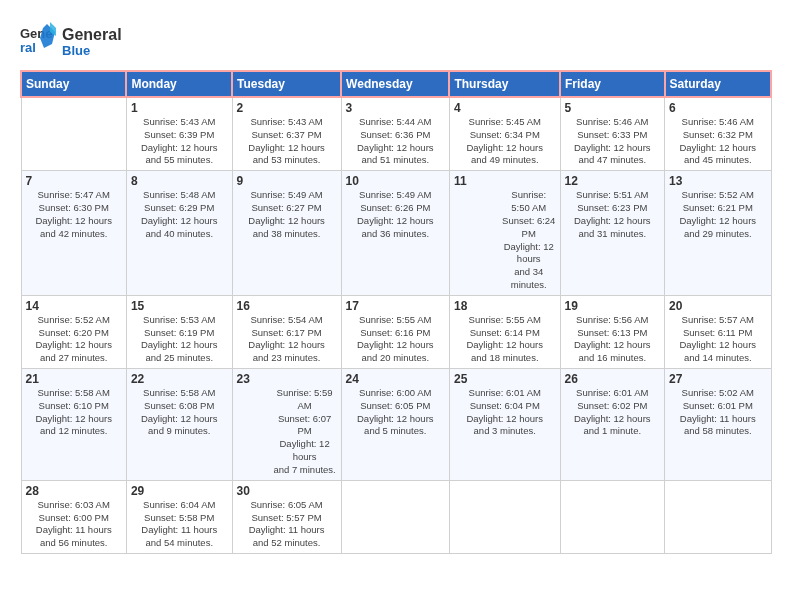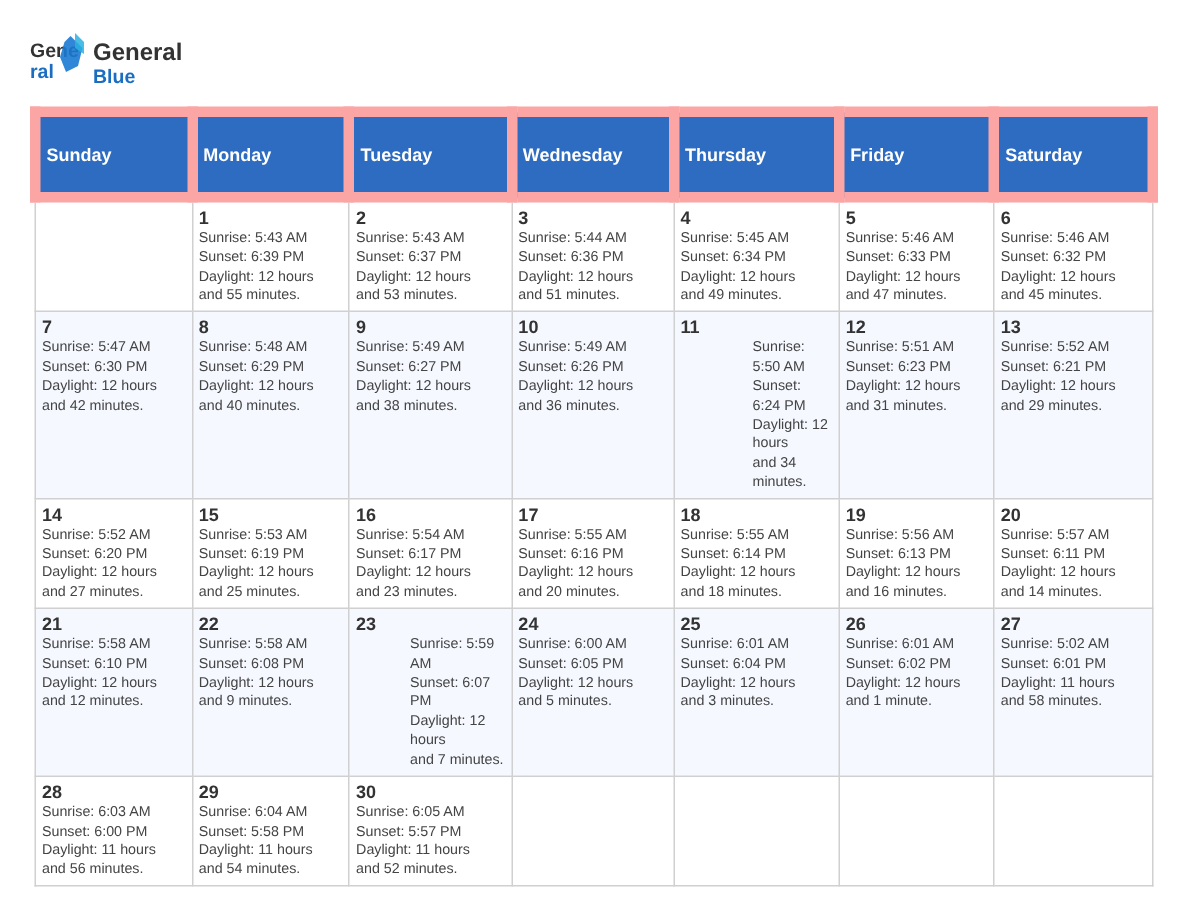--- a/index.html
+++ b/index.html
@@ -43,42 +43,43 @@
     .calendar {
       width: 100%;
       border-collapse: collapse;
       border: 1px solid #ccc;
     }
     .calendar th {
       background: #2d6cc0;
       color: #fff;
       font-size: 12px;
       font-weight: bold;
-      padding: 18px 4px;
+      padding: 5px 4px;
       text-align: left;
-      border: 7px solid #fca5a5;
+      border: 2px solid #fca5a5;
     }
     .calendar td {
       vertical-align: top;
       border: 1px solid #d0d0d0;
       padding: 3px 4px 3px 4px;
       width: 113px;
       min-height: 72px;
     }
     .day-num {
       font-size: 12px;
       font-weight: bold;
       color: #333;
       display: block;
       margin-bottom: 1px;
     }
     .day-info {
       font-size: 9.5px;
       color: #444;
       line-height: 1.35;
+      text-align: center;
     }
     .empty-cell {
       background: #f9f9f9;
     }
     tr:nth-child(even) td { background: #f5f8ff; }
     tr:nth-child(odd) td { background: #ffffff; }
     .calendar thead tr th { background: #2d6cc0; }
   </style>
 </head>
 <body>

